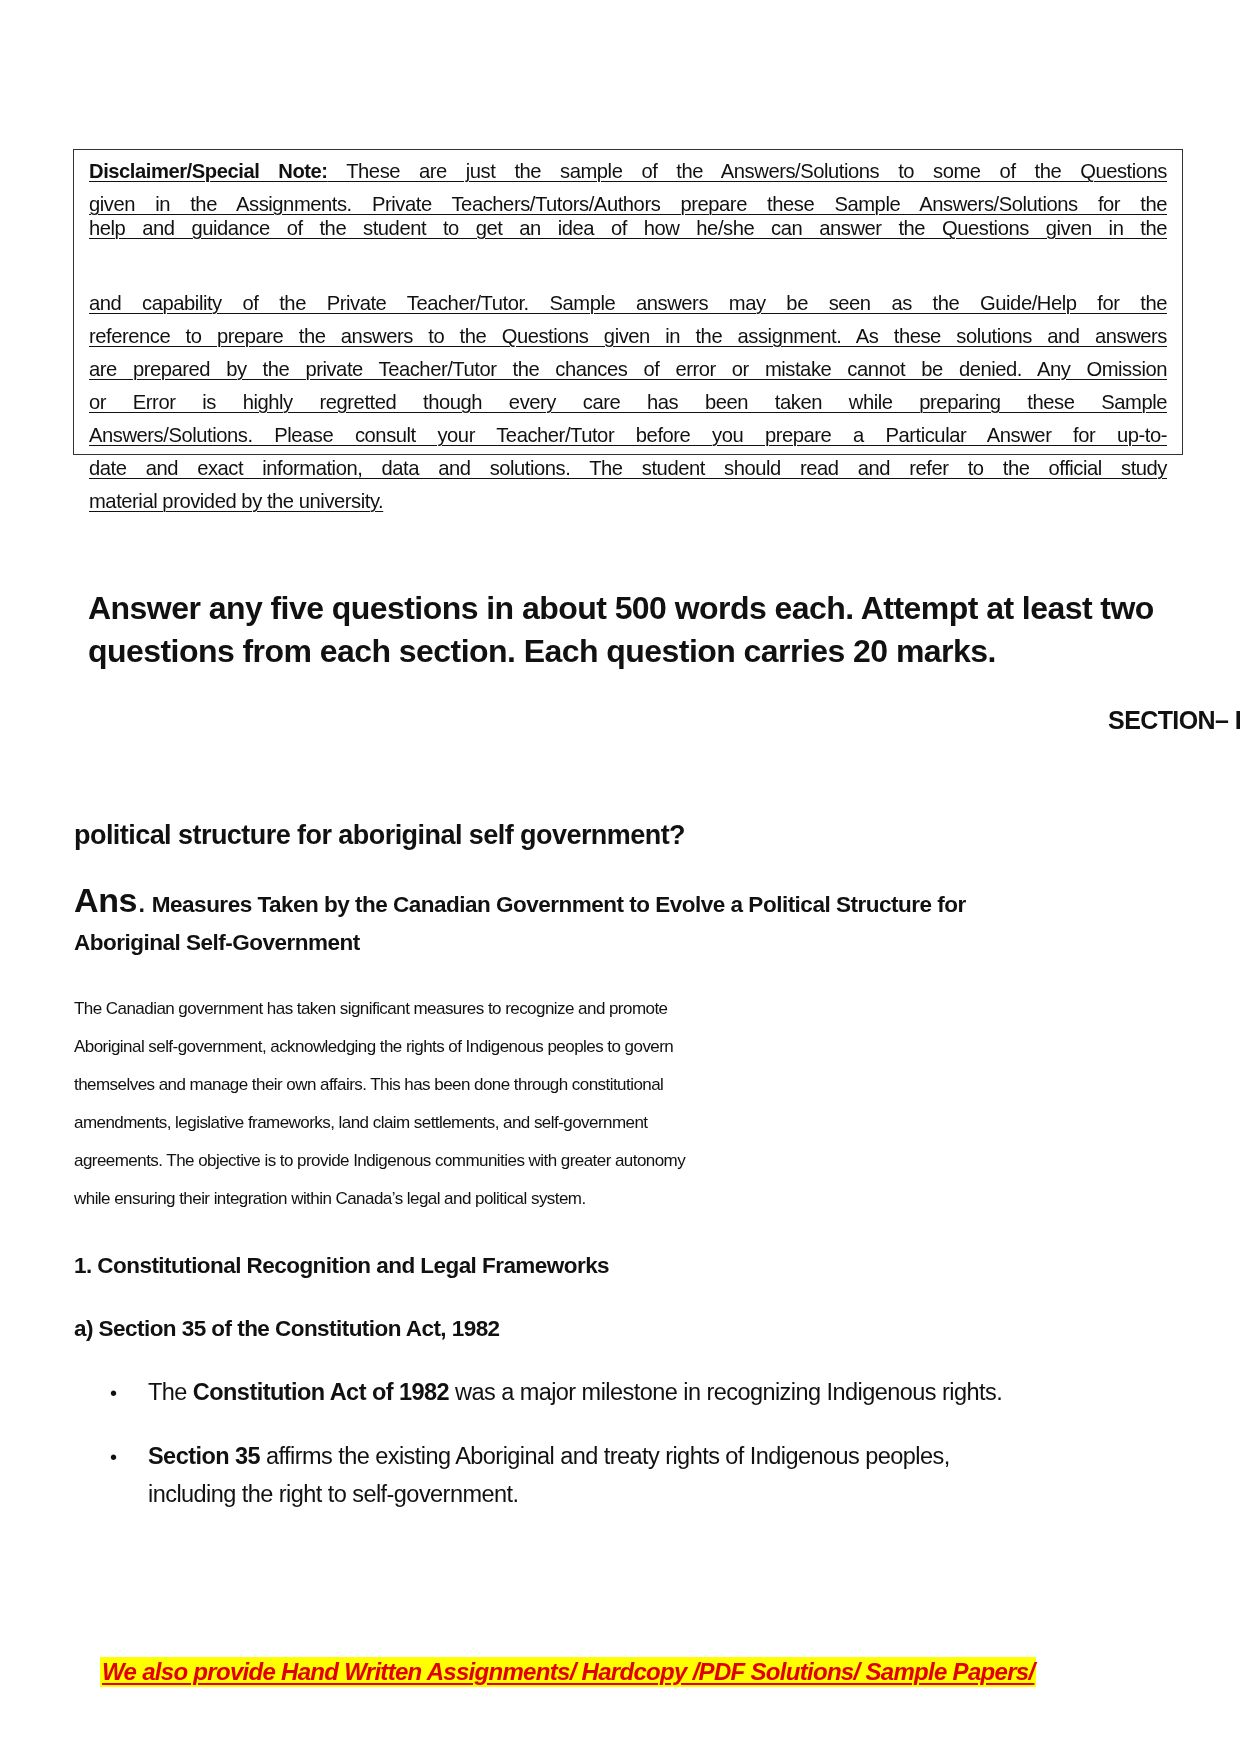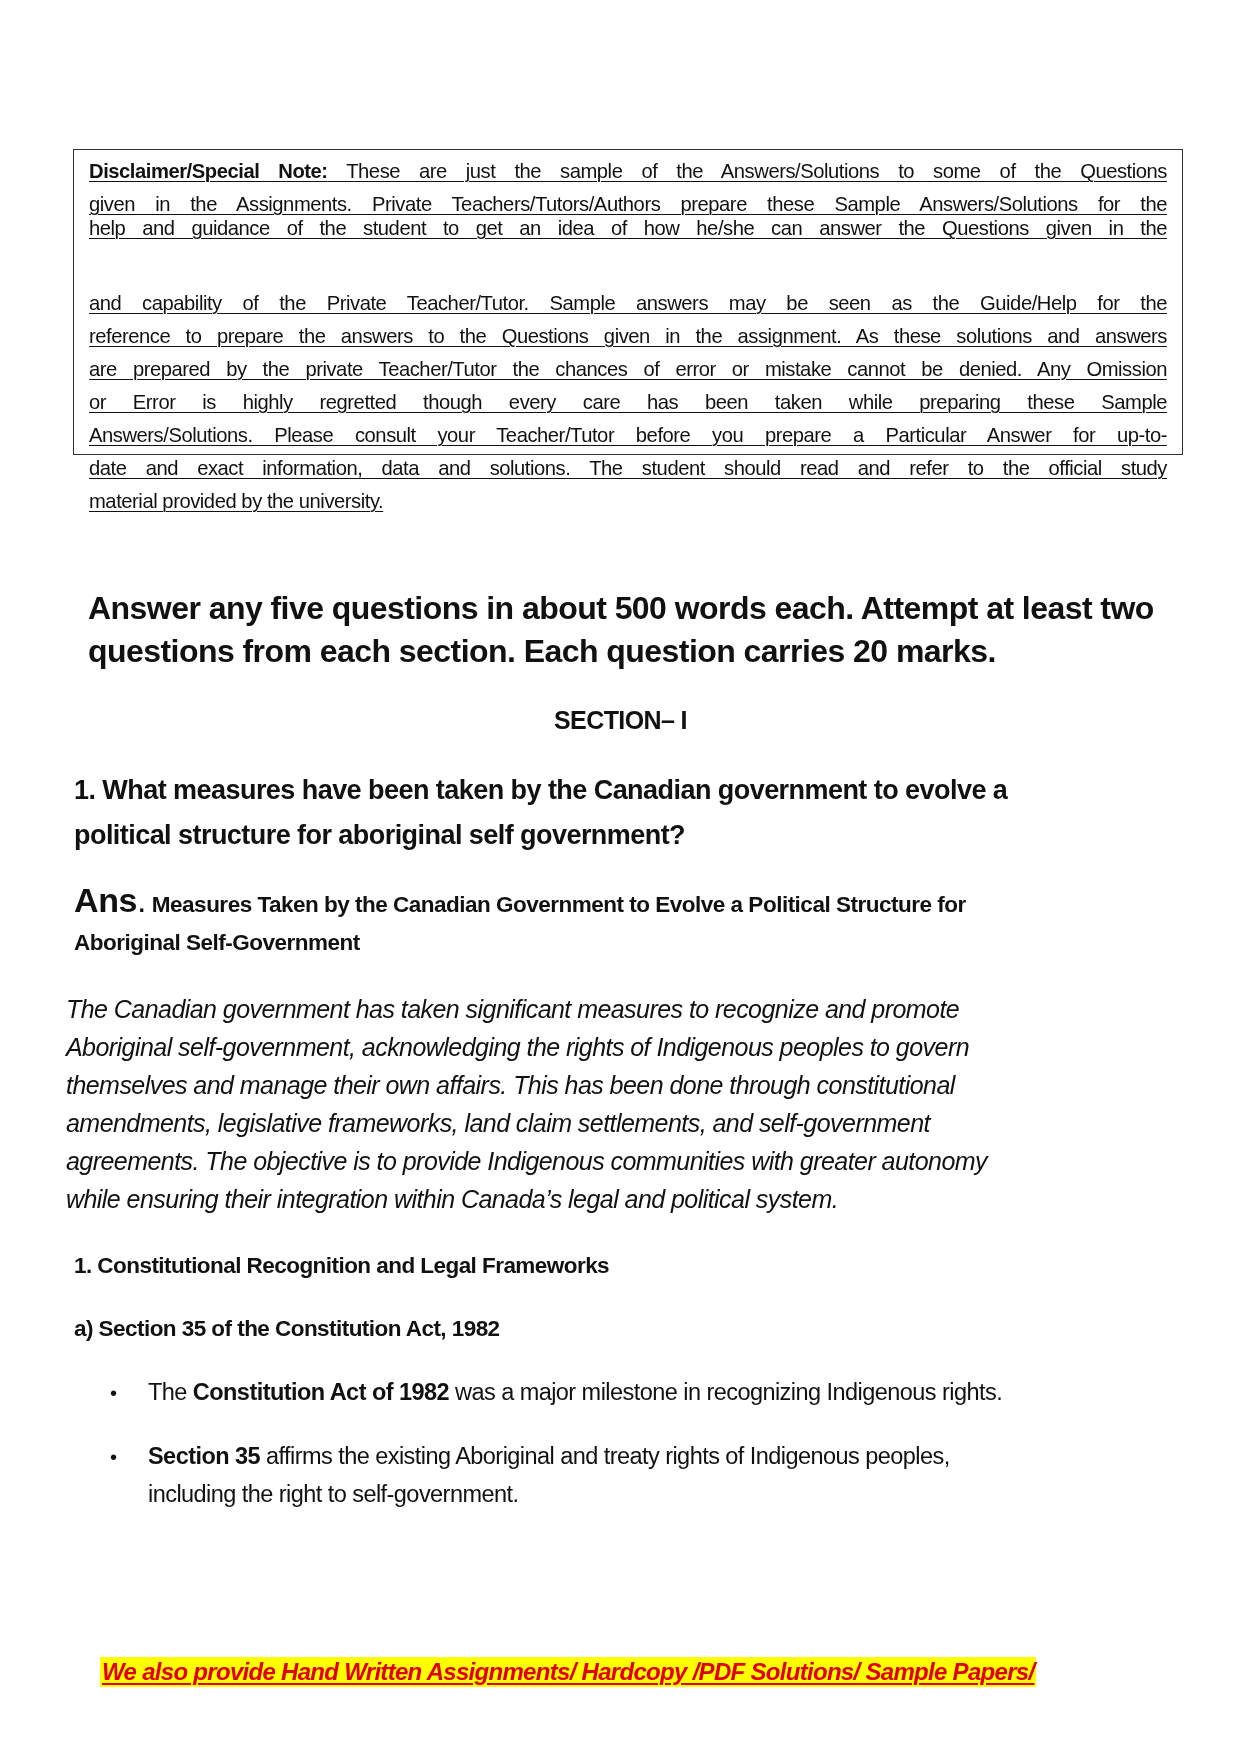--- a/index.html
+++ b/index.html
@@ -11,30 +11,30 @@
                     border: 1.5px solid #333; box-sizing: border-box; }
   .disclaimer-line { position: absolute; left: 15px; width: 1078px; font-size: 20.2px;
                      line-height: 24px; white-space: nowrap; text-decoration: underline;
                      text-underline-offset: 3px; text-decoration-thickness: 1px;
                      text-align: justify; text-align-last: justify; letter-spacing: -0.45px; }
   .disclaimer-line.last { text-align-last: left; }
   .disclaimer-line b { font-weight: bold; }
 
   .instructions { position: absolute; left: 88px; font-size: 32px; font-weight: bold;
                   letter-spacing: -0.55px; line-height: 30px; white-space: nowrap; }
-  .section-title { position: absolute; left: 0; width: 1241px; text-align: center;
+  .section-title { position: absolute; left: 0; width: 1241px; text-align: right;
                    top: 706px; font-size: 25px; font-weight: bold; letter-spacing: -0.6px; }
   .question { position: absolute; left: 74px; font-size: 27px; font-weight: bold;
               letter-spacing: -0.55px; line-height: 30px; white-space: nowrap; }
   .ans-line { position: absolute; left: 74px; font-size: 22.5px; font-weight: bold;
               letter-spacing: -0.5px; white-space: nowrap; line-height: 28px; }
   .ans-prefix { font-size: 34px; font-weight: normal; letter-spacing: -0.4px; }
   .ans-prefix b { font-weight: bold; }
-  .para-line { position: absolute; left: 66px; font-size: 25px; letter-spacing: -0.55px;
-               white-space: nowrap; line-height: 28px; font-style: italic; }
+  .para-line { position: absolute; left: 74px; font-size: 17px; letter-spacing: -0.55px;
+               white-space: nowrap; line-height: 28px; }
   .subhead { position: absolute; left: 74px; font-size: 22.5px; font-weight: bold;
              letter-spacing: -0.55px; white-space: nowrap; line-height: 28px; }
   .bullet-dot { position: absolute; left: 110px; font-size: 20px; line-height: 28px; }
   .bullet-text { position: absolute; left: 148px; font-size: 23.5px; letter-spacing: -0.55px;
                  white-space: nowrap; line-height: 28px; }
   .bullet-text b { font-weight: bold; }
 
   .footer-line { position: absolute; font-size: 24px; font-weight: bold; font-style: italic;
                  color: #e00000; background: #ffff00; white-space: nowrap; line-height: 30px;
                  text-decoration: underline; text-decoration-thickness: 2px;
@@ -56,21 +56,20 @@
     <div class="disclaimer-line" style="top:273px">Answers/Solutions. Please consult your Teacher/Tutor before you prepare a Particular Answer for up-to-</div>
     <div class="disclaimer-line" style="top:306px">date and exact information, data and solutions. The student should read and refer to the official study</div>
     <div class="disclaimer-line last" style="top:339px">material provided by the university.</div>
   </div>
 
   <div class="instructions" style="top:593px">Answer any five questions in about 500 words each. Attempt at least two</div>
   <div class="instructions" style="top:636px">questions from each section. Each question carries 20 marks.</div>
 
   <div class="section-title">SECTION– I</div>
 
-  <div class="question" style="top:775px">1. What measures have been taken by the Canadian government to evolve a</div>
   <div class="question" style="top:820px">political structure for aboriginal self government?</div>
 
   <div class="ans-line" style="top:886px"><span class="ans-prefix"><b>Ans</b><span>.</span></span><span> Measures Taken by the Canadian Government to Evolve a Political Structure for</span></div>
   <div class="ans-line" style="top:929px">Aboriginal Self-Government</div>
 
   <div class="para-line" style="top:995px">The Canadian government has taken significant measures to recognize and promote</div>
   <div class="para-line" style="top:1033px">Aboriginal self-government, acknowledging the rights of Indigenous peoples to govern</div>
   <div class="para-line" style="top:1071px">themselves and manage their own affairs. This has been done through constitutional</div>
   <div class="para-line" style="top:1109px">amendments, legislative frameworks, land claim settlements, and self-government</div>
   <div class="para-line" style="top:1147px">agreements. The objective is to provide Indigenous communities with greater autonomy</div>

